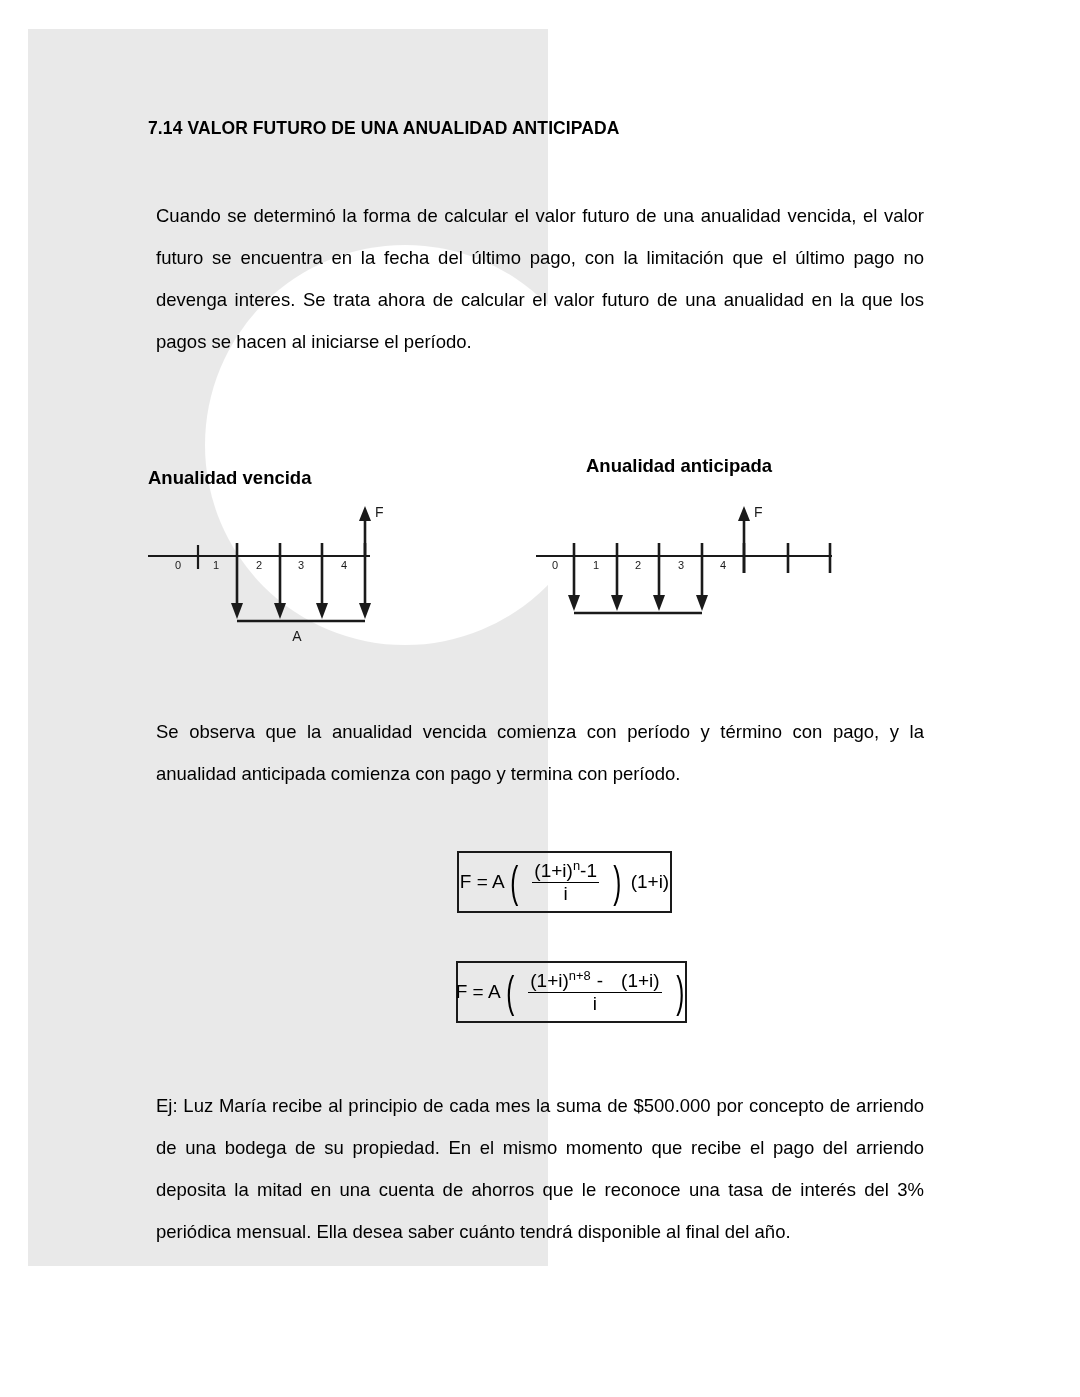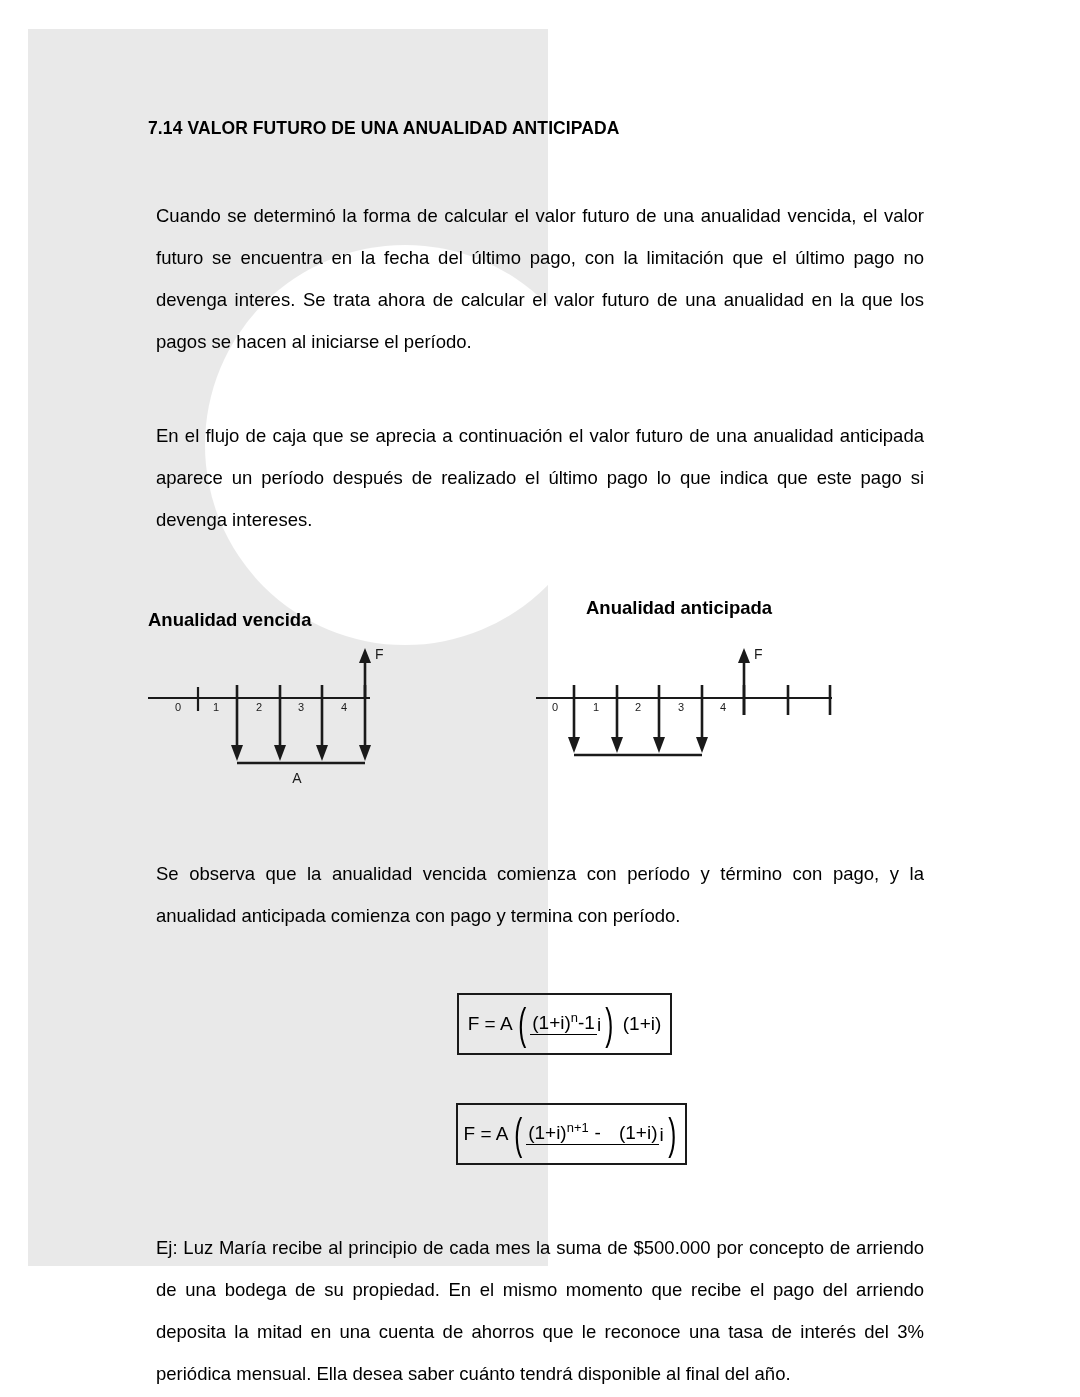--- a/index.html
+++ b/index.html
@@ -133,22 +133,23 @@
   .f-lead { margin-right: 2px; }
   .paren {
     font-size: 44px;
     line-height: 0;
     font-weight: 300;
     transform: scaleX(0.55);
     display: inline-block;
   }
   .frac {
     display: inline-flex;
+    flex-direction: column;
     align-items: center;
-    margin: 0 1px;
+    margin: 0 11px;
     text-align: center;
   }
   .frac .num {
     border-bottom: 1.6px solid #000;
     padding: 0 2px 1px 2px;
     line-height: 1.05;
   }
   .frac .den {
     padding-top: 1px;
     line-height: 1.05;
@@ -175,21 +176,20 @@
   <div class="content">
 
     <h1 class="section-title">7.14 VALOR FUTURO DE UNA ANUALIDAD ANTICIPADA</h1>
 
     <div class="sp-48"></div>
 
     <p class="body-text">Cuando se determinó la forma de calcular el valor futuro de una anualidad vencida, el valor futuro se encuentra en la fecha del último pago, con la limitación que el último pago no devenga interes. Se trata ahora de calcular el valor futuro de una anualidad en la que los pagos se hacen al iniciarse el período.</p>
 
     <div class="sp-36"></div>
 
-    <p class="body-text">En el flujo de caja que se aprecia a continuación el valor futuro de una anualidad anticipada aparece un período después de realizado el último pago lo que indica que este pago si devenga intereses.</p>
 
     <div class="sp-48"></div>
 
     <div class="diagram-captions">
       <span class="cap left">Anualidad vencida</span>
       <span class="cap right">Anualidad anticipada</span>
     </div>
 
     <div class="sp-16"></div>
 
@@ -298,21 +298,21 @@
 
     <div class="sp-30"></div>
 
     <div class="formula-wrap">
       <div class="formula-box two">
         <div class="formula-inner">
           <div class="f-row">
             <span class="f-lead">F = A</span>
             <span class="paren">(</span>
             <span class="frac">
-              <span class="num"><span>(1+i)</span><sup>n+1</sup><span class="gap-sm"></span><span>-</span><span class="gap-md"></span><span>(1+i)</span></span>
+              <span class="num"><span>(1+i)</span><sup>n+8</sup><span class="gap-sm"></span><span>-</span><span class="gap-md"></span><span>(1+i)</span></span>
               <span class="den">i</span>
             </span>
             <span class="paren">)</span>
           </div>
         </div>
       </div>
     </div>
 
     <div class="sp-36"></div>
 

